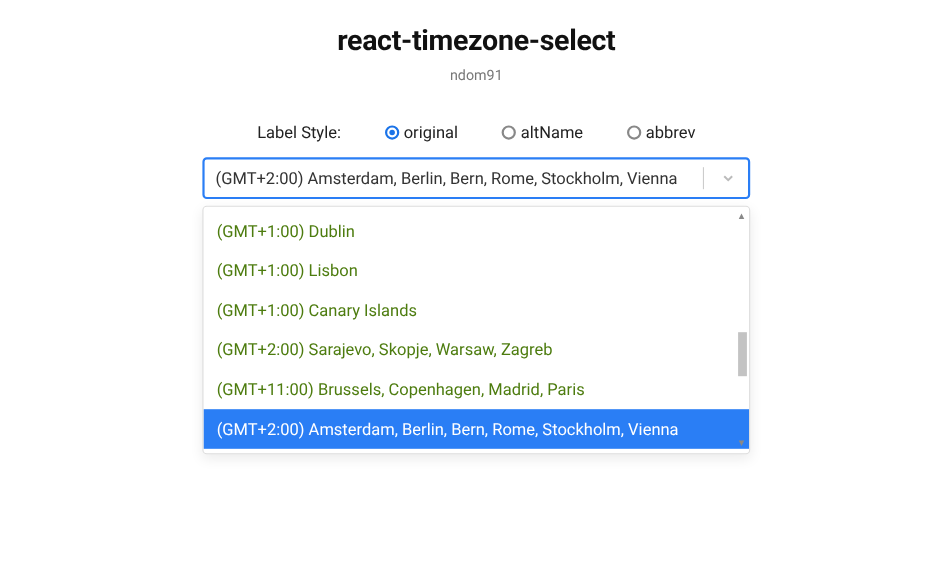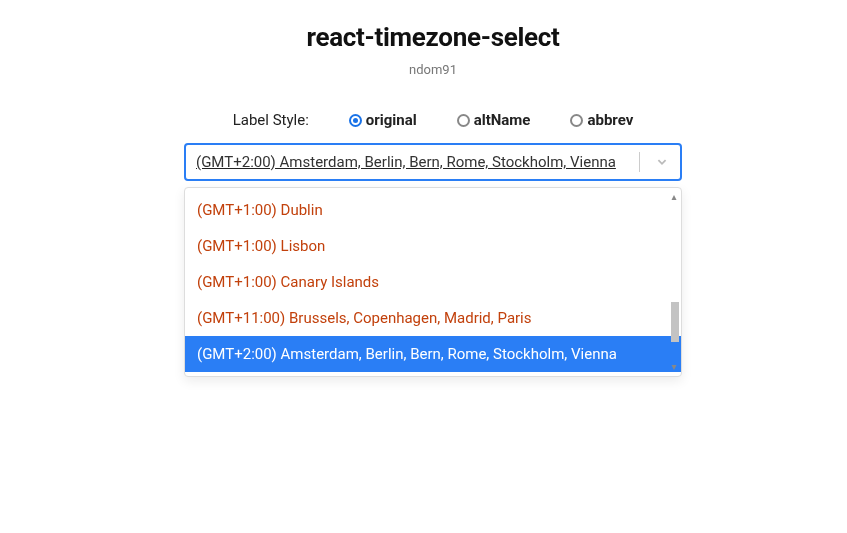--- a/index.html
+++ b/index.html
@@ -38,21 +38,20 @@
       font-size: 15px;
       color: #222;
       margin-bottom: 14px;
     }
     .radio-label-text { color: #222; }
     .radio {
       display: inline-flex;
       align-items: center;
       gap: 4px;
       cursor: pointer;
-      font-weight: bold;
     }
     .radio-dot {
       width: 13px;
       height: 13px;
       border: 2px solid #888;
       border-radius: 50%;
       display: inline-block;
       position: relative;
     }
     .radio.selected .radio-dot {
@@ -61,21 +60,20 @@
     .radio.selected .radio-dot::after {
       content: "";
       position: absolute;
       inset: 2px;
       background: #1a73e8;
       border-radius: 50%;
     }
     .select-container {
       width: 498px;
       position: relative;
-      text-decoration: underline;
     }
     .select-control {
       border: 2px solid #2a7ef5;
       border-radius: 4px;
       height: 38px;
       display: flex;
       align-items: center;
       padding: 0 0 0 10px;
       font-size: 15px;
       color: #333;
@@ -108,21 +106,21 @@
       overflow: hidden;
     }
     .menu-inner {
       max-height: 300px;
       overflow-y: hidden;
       padding: 4px 0;
     }
     .option {
       padding: 9px 12px;
       font-size: 15px;
-      color: #c2410c;
+      color: #4d7c0f;
       cursor: pointer;
       white-space: nowrap;
       overflow: hidden;
       text-overflow: ellipsis;
     }
     .option.selected {
       background: #2a7ef5;
       color: #fff;
     }
     .scrollbar-track {
@@ -189,20 +187,21 @@
           <polyline points="6 8 10 12 14 8"></polyline>
         </svg>
       </span>
     </div>
 
     <div class="menu">
       <div class="menu-inner">
         <div class="option">(GMT+1:00) Dublin</div>
         <div class="option">(GMT+1:00) Lisbon</div>
         <div class="option">(GMT+1:00) Canary Islands</div>
+        <div class="option">(GMT+2:00) Sarajevo, Skopje, Warsaw, Zagreb</div>
         <div class="option">(GMT+11:00) Brussels, Copenhagen, Madrid, Paris</div>
         <div class="option selected">(GMT+2:00) Amsterdam, Berlin, Bern, Rome, Stockholm, Vienna</div>
       </div>
       <div class="scrollbar-track">
         <div class="scrollbar-btn up">▴</div>
         <div class="scrollbar-thumb"></div>
         <div class="scrollbar-btn down">▾</div>
       </div>
     </div>
   </div>

